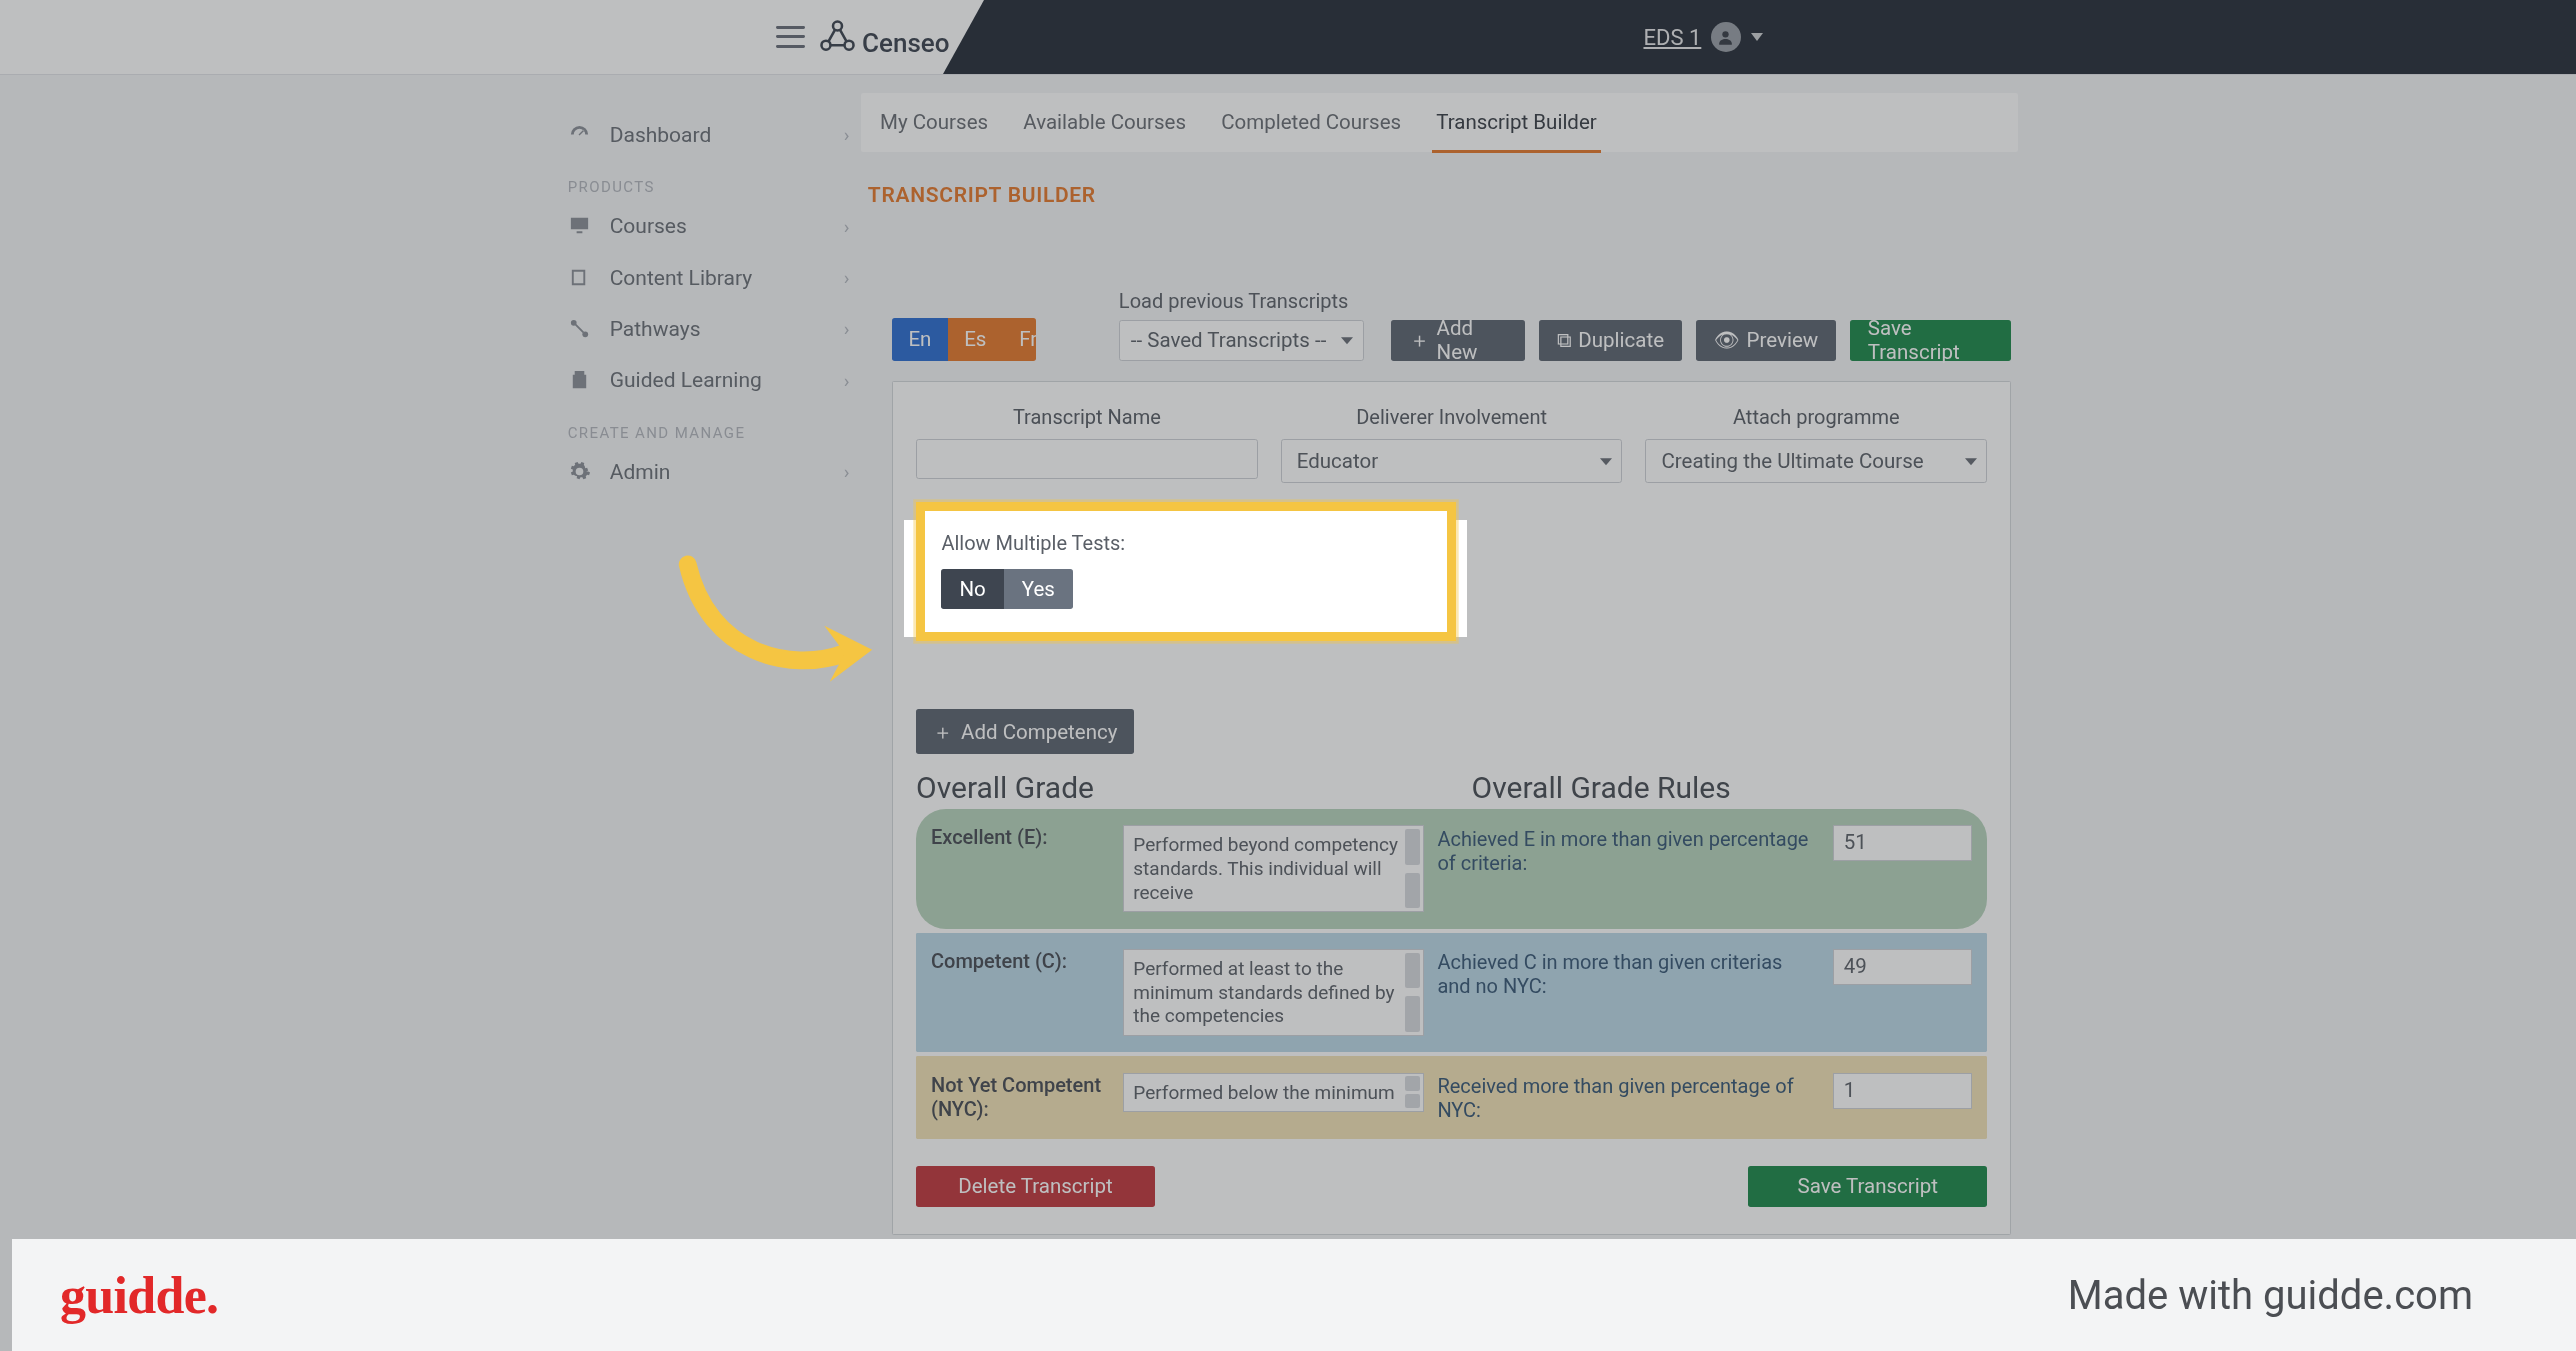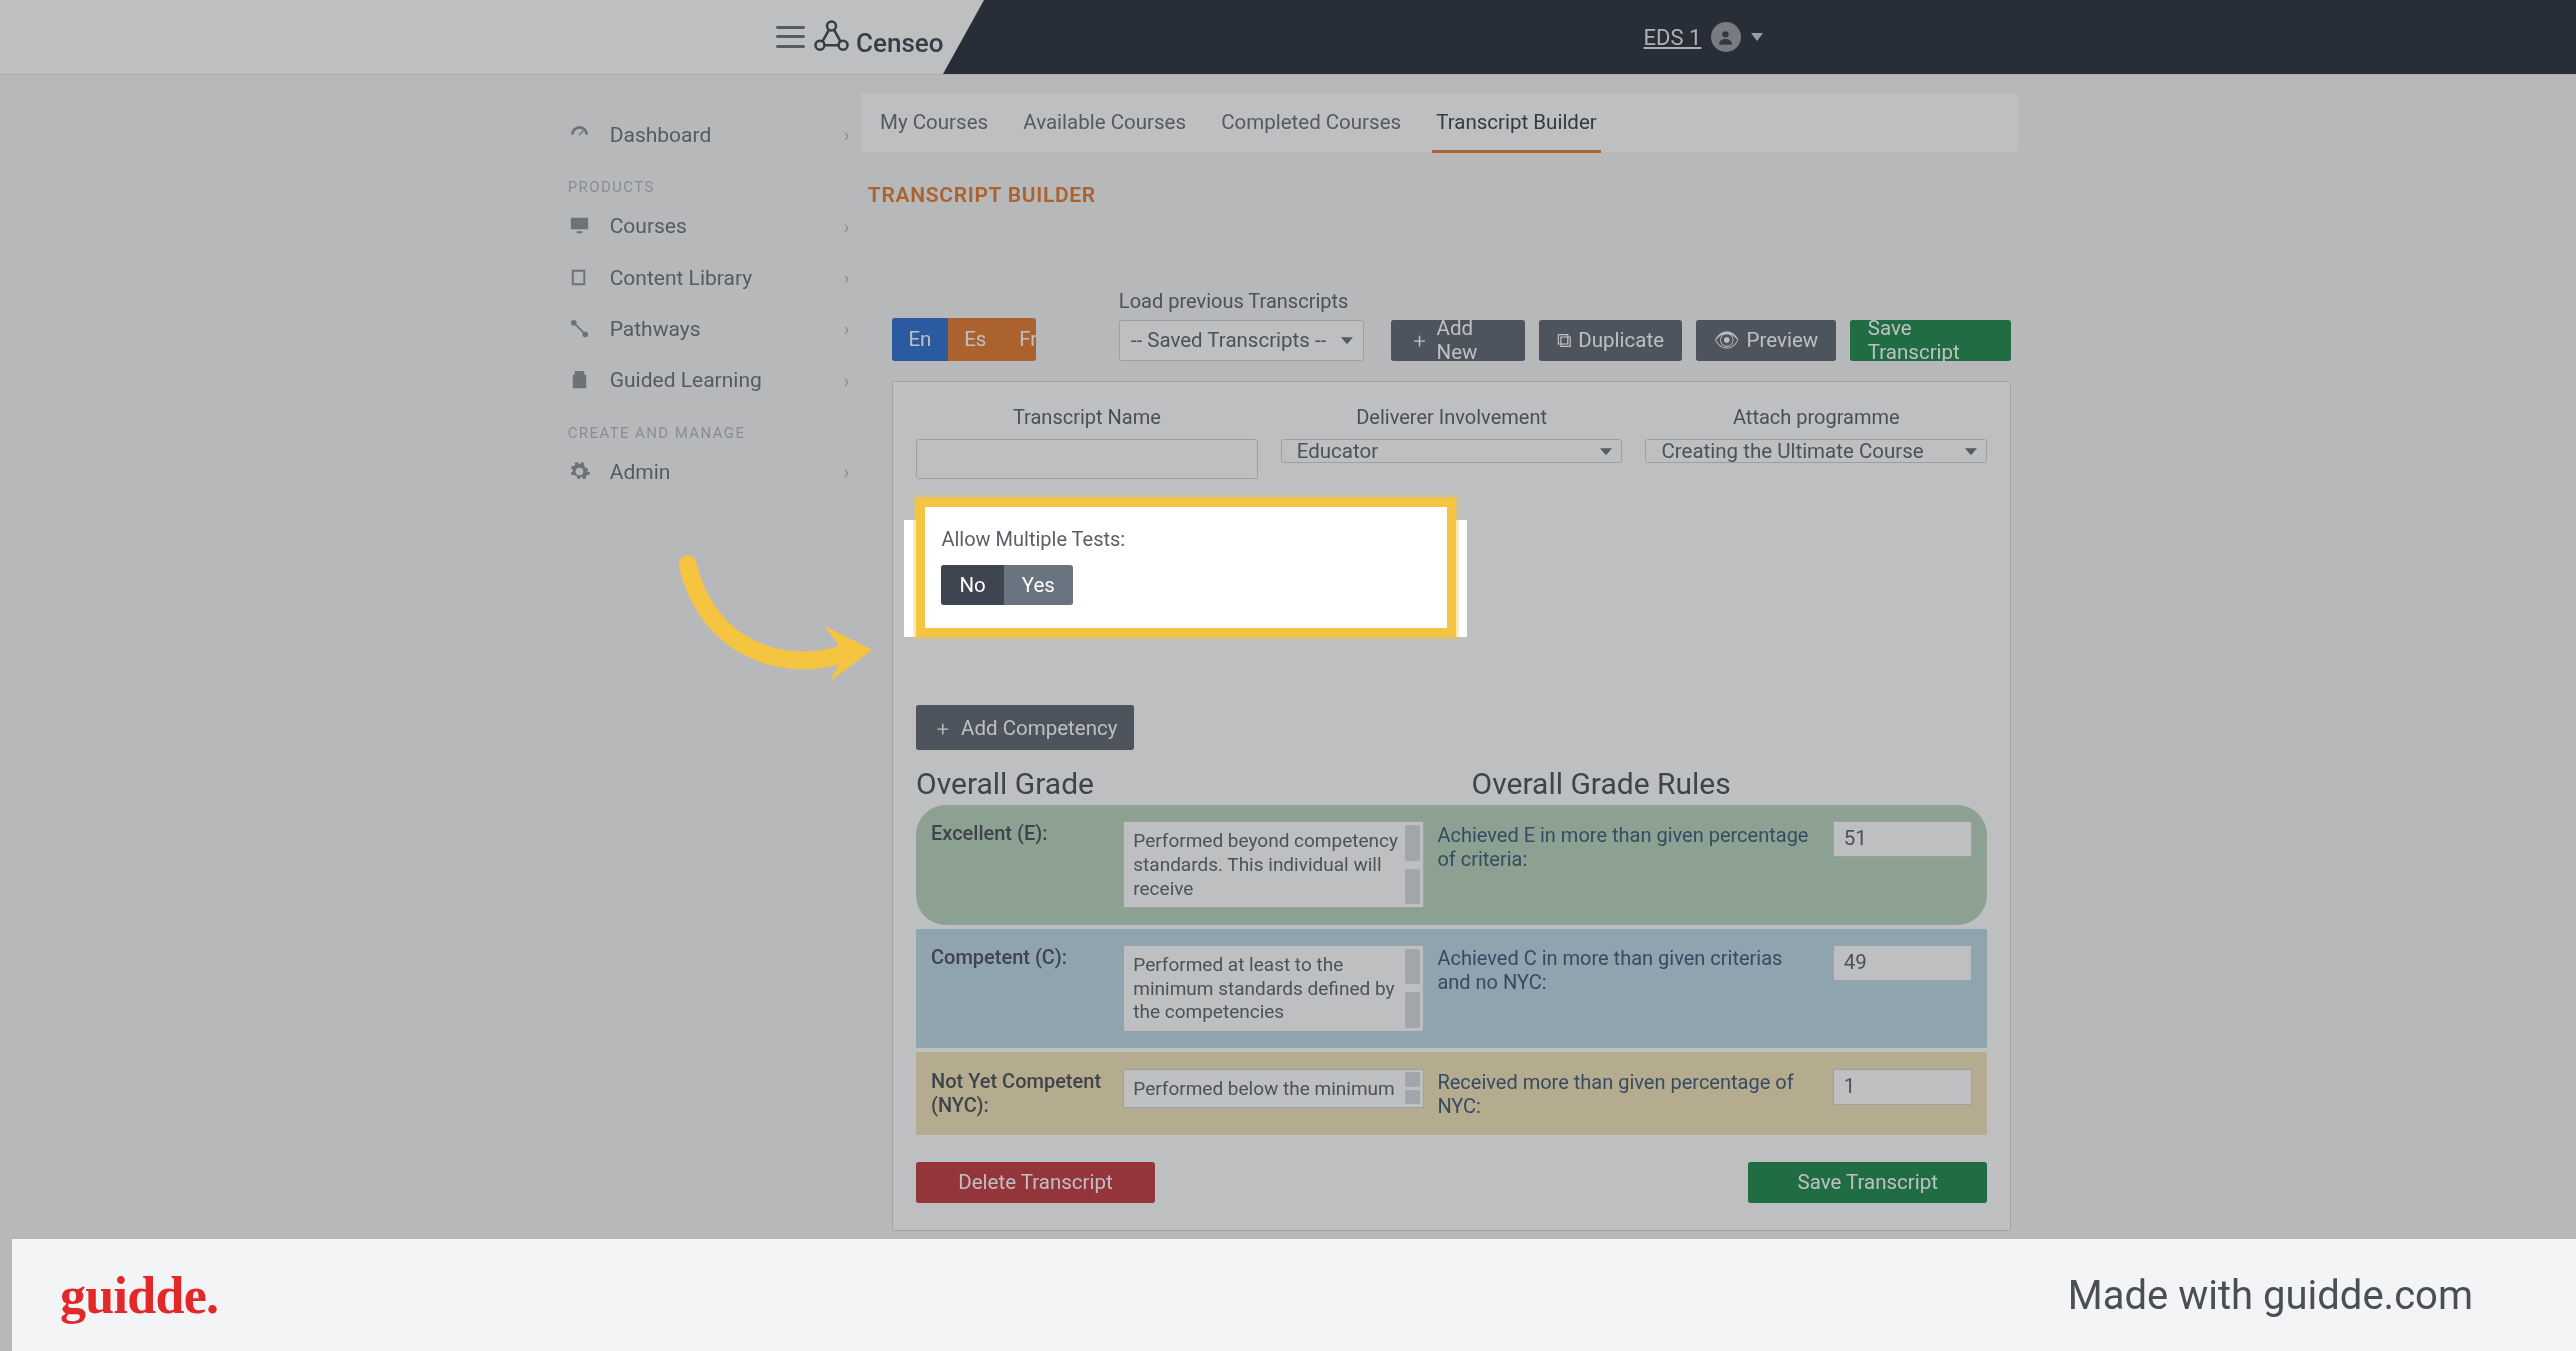--- a/index.html
+++ b/index.html
@@ -18,21 +18,21 @@
   .header {
     display: flex;
     align-items: stretch;
     height: 75px;
     background: #fff;
     border-bottom: 0.7px solid #e2e4e8;
   }
   .header-left {
     display: flex;
     align-items: center;
-    gap: 6px;
+    gap: 12px;
     padding-left: 776px; 
     width: 984px;
     background: #fff;
   }
   .hamburger-icon {
     width: 29px;
     height: 23px;
     color: #6a6f7a;
   }
   .hamburger-icon div {
@@ -246,21 +246,21 @@
     color: #5a5f67;
     font-size: 20px;
   }
   .text-input {
     height: 40px;
     border: 0.7px solid #cfd2d7;
     border-radius: 2.7px;
     background: #fff;
   }
   .select-like {
-    height: 24px;
+    height: 44px;
     border: 0.7px solid #cfd2d7;
     border-radius: 2.7px;
     background: #fff;
     padding: 0 23px 0 15px;
     display: flex; align-items: center;
     position: relative;
     color: #5e636b;
     font-size: 20.5px;
   }
   .select-like::after {

